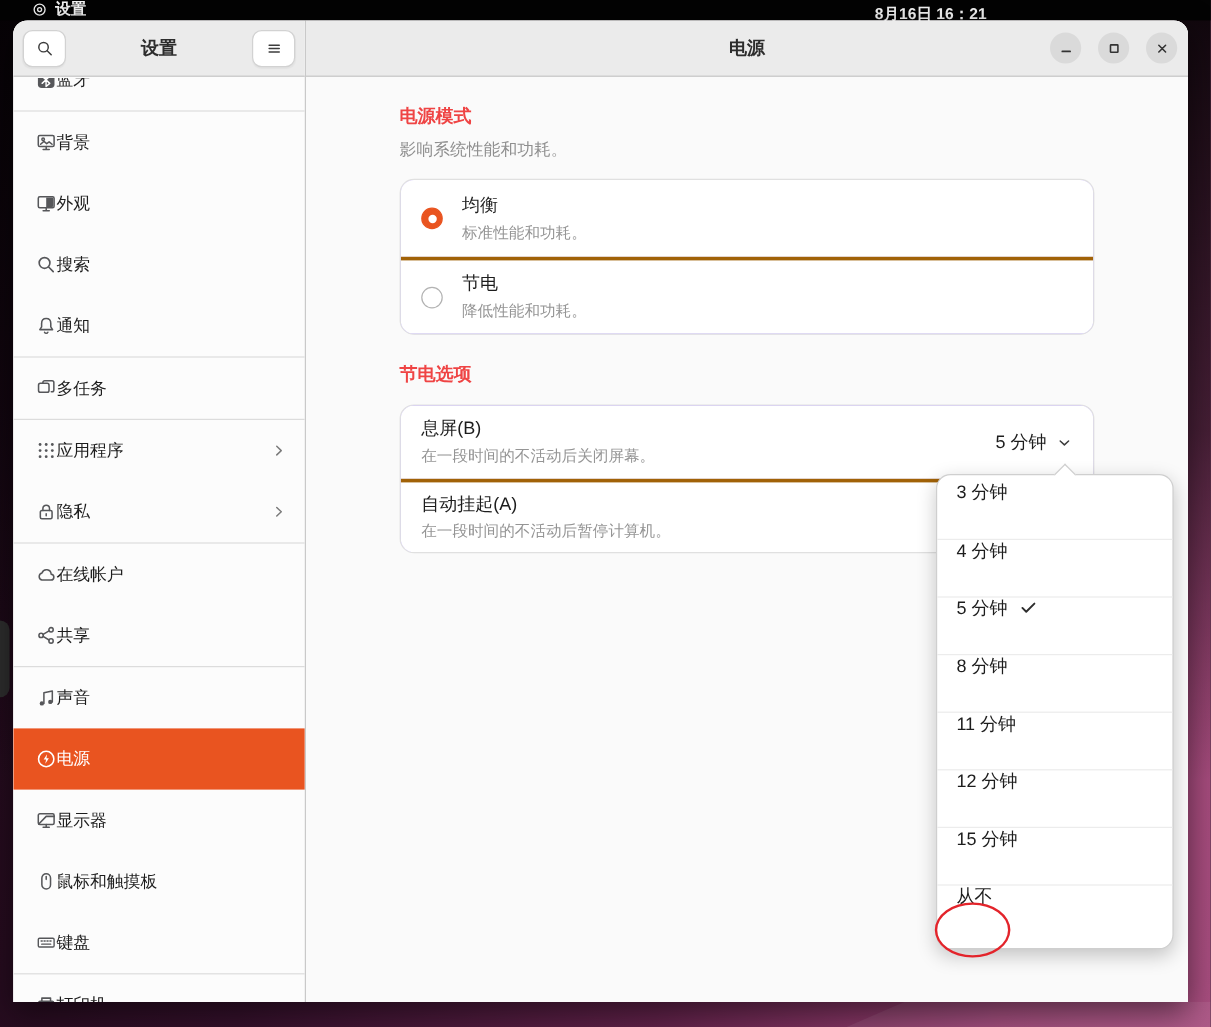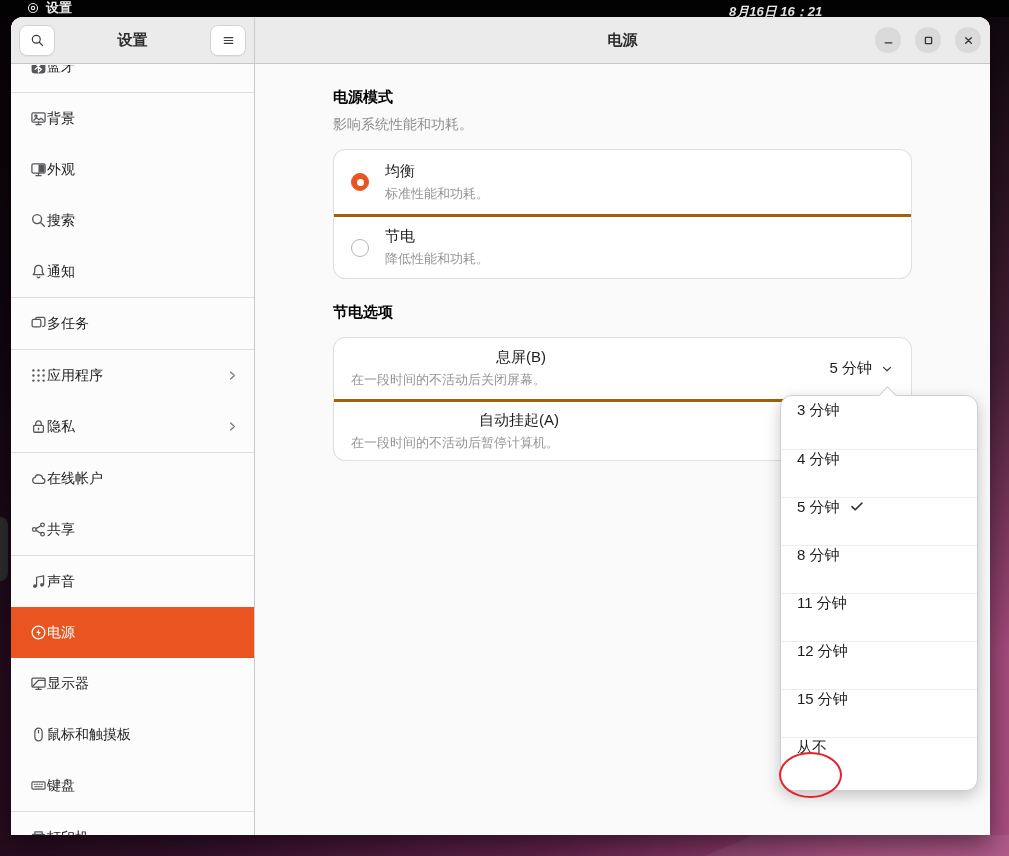--- a/index.html
+++ b/index.html
@@ -27,21 +27,21 @@
     background:#2d2d2d; border-radius:0 9px 9px 0; z-index:2;
   }
 
   
   .topbar {
     position:absolute; left:0; top:0; width:100%; height:17px;
     background:#030303; color:#f4f4f4; font-size:13px; font-weight:600; z-index:3;
   }
   .topbar-left { position:absolute; left:26px; top:-1px; height:18px; display:flex; align-items:center; gap:6px; }
   .topbar-left .ticon { width:14px; height:14px; display:flex; color:#eee; }
-  .topbar-clock { position:absolute; left:729px; top:-1px; height:25px; display:flex; align-items:center;font-style:italic; }
+  .topbar-clock { position:absolute; left:729px; top:-1px; height:25px; display:flex; align-items:center; }
 
   
   .window {
     position:absolute; left:11px; top:17px; width:979px; height:818px;
     border-radius:12px 12px 0 0; overflow:hidden; background:#fafafa;
     box-shadow:0 8px 26px rgba(0,0,0,.5); display:flex; z-index:4;
   }
 
   
   .sidebar { width:244px; flex:none; background:#fcfcfc; border-right:1px solid #c9c9c9; position:relative; }
@@ -80,27 +80,27 @@
   }
   .main-title { font-weight:bold; font-size:15px; color:#2d2d2d; }
   .win-controls { position:absolute; right:9px; top:0; height:100%; display:flex; align-items:center; gap:14px; }
   .wc-btn {
     width:26px; height:26px; border-radius:50%; background:#dadada;
     display:flex; align-items:center; justify-content:center; color:#333;
   }
   .wc-btn svg { width:15px; height:15px; }
 
   .content { padding:0 78px; }
-  .section-h { margin-top:24px; font-size:15px; font-weight:bold; color:#000000;font-family:Liberation Serif, serif; }
+  .section-h { margin-top:24px; font-size:15px; font-weight:bold; color:#ef4444;font-family:Liberation Serif, serif; }
   .section-sub { margin-top:9px; font-size:14px; color:#8f8f8f; }
   .card { margin-top:15px; background:#c4b5fd; border:1px solid #e0e0e0; border-radius:12px; overflow:hidden; }
   .card-row { display:flex; align-items:center; gap:16px; padding:0 17px; background:#fff; }
   .card-row + .card-row { border-top:3px solid #a16207; }
   .radio-row { height:64px; }
-  .action-row { height:61px;text-align:right; }
+  .action-row { height:61px; }
   .row-text { display:flex; flex-direction:column; gap:4px; }
   .row-title { font-size:15px; color:#1d1d1d; }
   .row-sub { font-size:13px; color:#959595; }
   .radio { width:18px; height:18px; border-radius:50%; border:1px solid #b3b3b3; background:#fff; flex:none; position:relative; }
   .radio.checked { background:#e95420; border-color:#e95420; }
   .radio.checked::after { content:""; position:absolute; left:5px; top:5px; width:7px; height:7px; border-radius:50%; background:#fff; }
   .row-value { margin-left:auto; display:flex; align-items:center; gap:8px; font-size:15px; color:#1d1d1d; }
   .chev-down { width:14px; height:14px; color:#3c3c3c; display:flex; }
 
   

